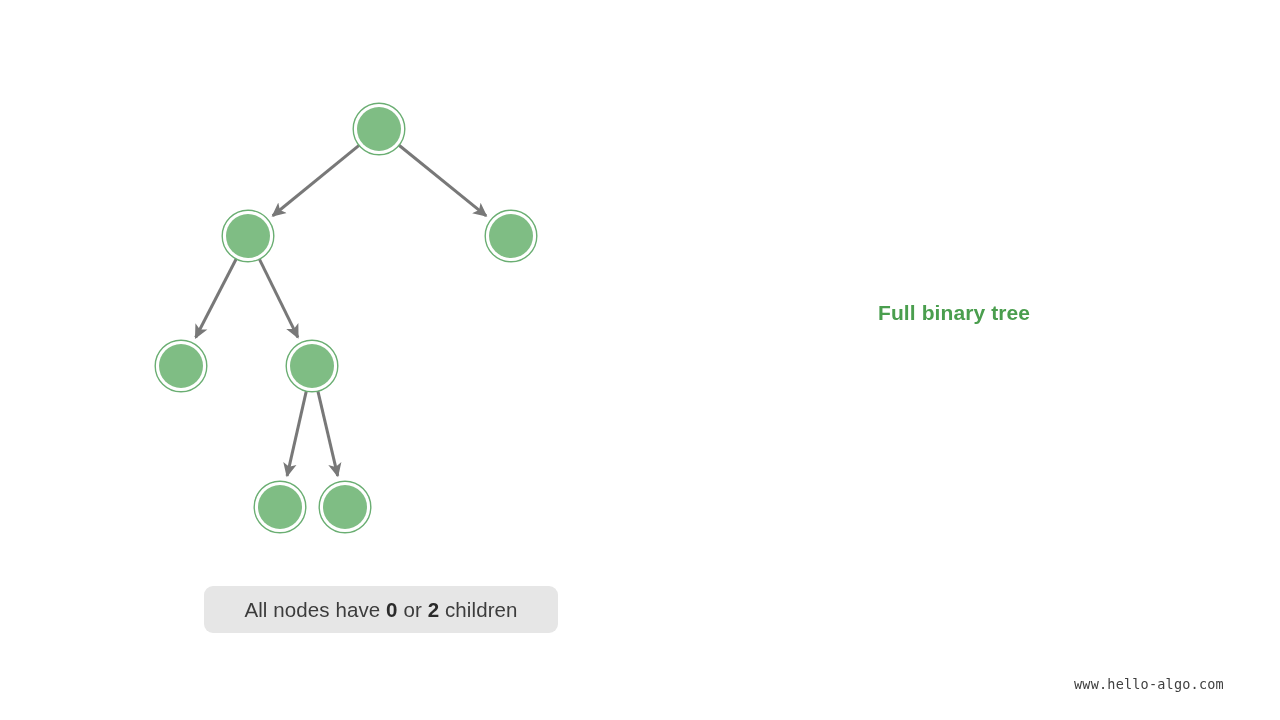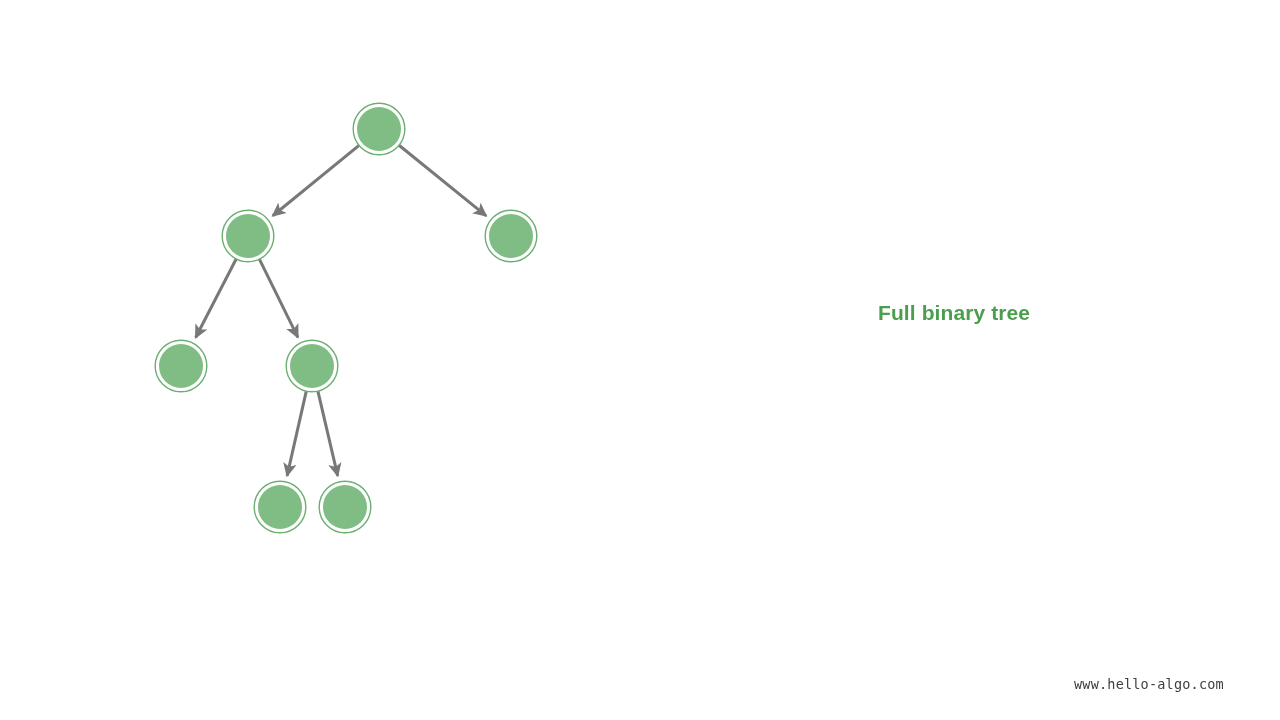--- a/index.html
+++ b/index.html
@@ -134,16 +134,21 @@
         <g>
           <circle cx="345" cy="507" r="25.5" fill="none" stroke="#6aae72" stroke-width="2"></circle>
           <circle cx="345" cy="507" r="23.6" fill="none" stroke="#ffffff" stroke-width="3"></circle>
           <circle cx="345" cy="507" r="22" fill="#7fbd84"></circle>
         </g>
       </g>
   </svg>
 
   <div class="diagram-title">Full binary tree</div>
 
+  <div class="caption-pill">
+    <div class="caption-text">
+      <span>All nodes have </span><b>0</b><span> or </span><b>2</b><span> children</span>
+    </div>
+  </div>
 
   <div class="watermark">www.hello-algo.com</div>
 
 </div>
 
 </body></html>

